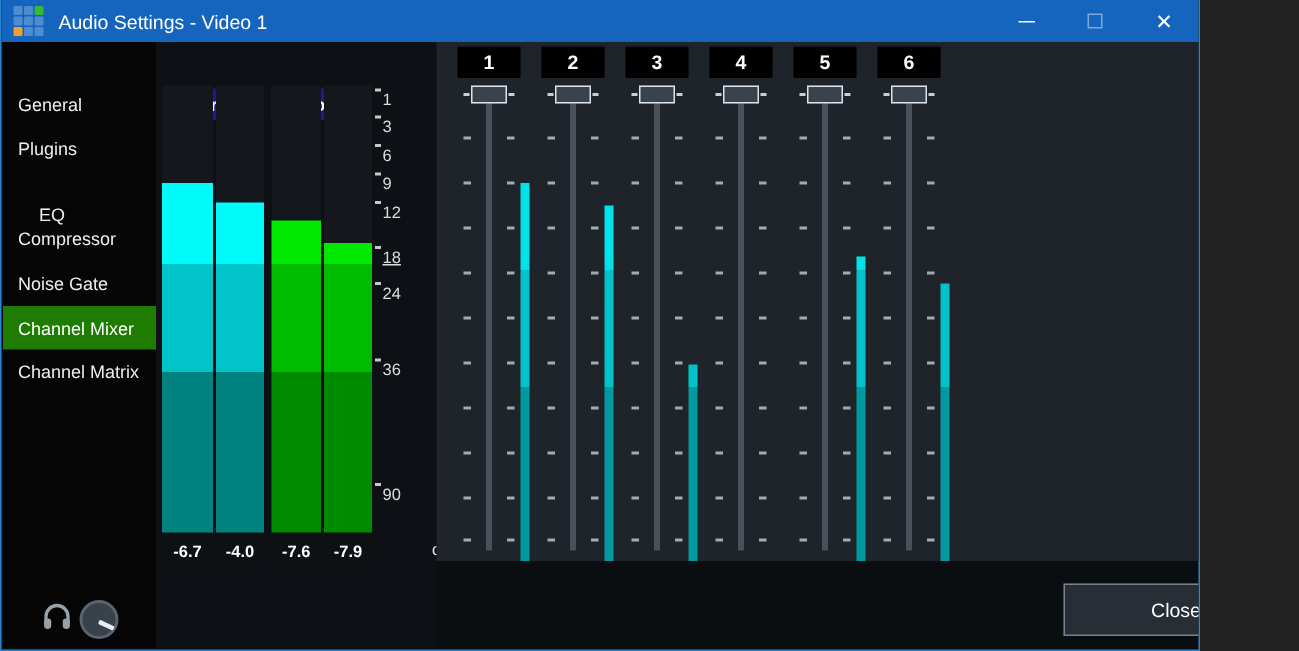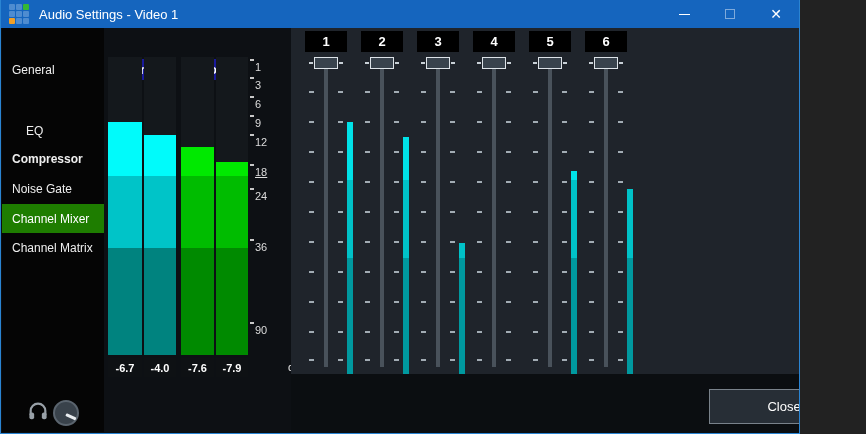--- a/index.html
+++ b/index.html
@@ -77,22 +77,23 @@
           <span class="glyph-max"></span>
         </div>
       <div class="win-btn">
           <span class="glyph-close">✕</span>
         </div>
     </div>
   </div>
 
   <div class="sidebar" id="sidebar">
       <div class="side-item" style="top: 27px;">General</div>
-      <div class="side-item" style="top: 88px; padding-left: 24px;">EQ</div>
-      <div class="side-item" style="top: 116.4px; font-weight: bold;">Compressor</div>
+      <div class="side-item" style="top: 56.8px;">Plugins</div>
+      <div class="side-item" style="top: 100px; padding-left: 24px;">EQ</div>
+      <div class="side-item" style="top: 116.4px;">Compressor</div>
       <div class="side-item" style="top: 146.2px;">Noise Gate</div>
       <div class="side-item" style="top: 205.8px;">Channel Matrix</div>
       <div class="side-item selected" style="top: 176px;">Channel Mixer</div>
     </div>
 
   <div class="meter-bg">
     <div class="pp-header" style="left:4px;width:68px;">Pre</div>
     <div class="pp-header" style="left:77px;width:67px;">Post</div>
   </div>
   <div id="meter-layer">

